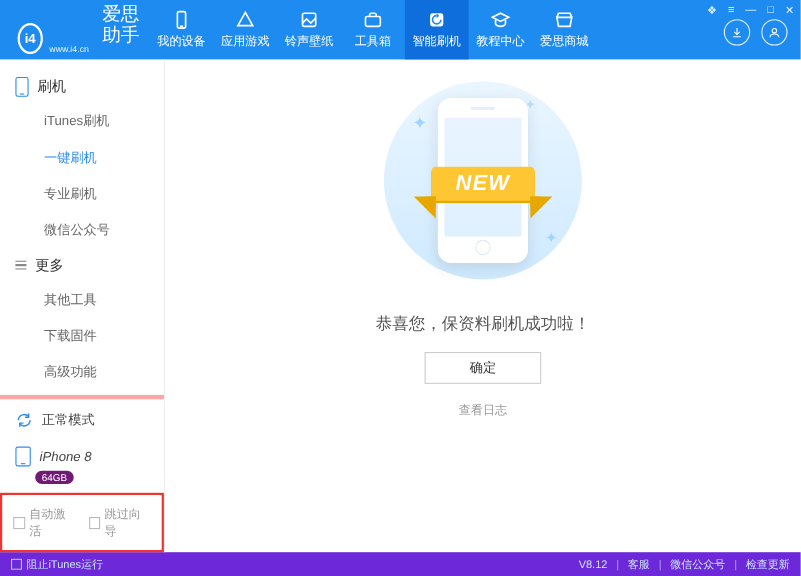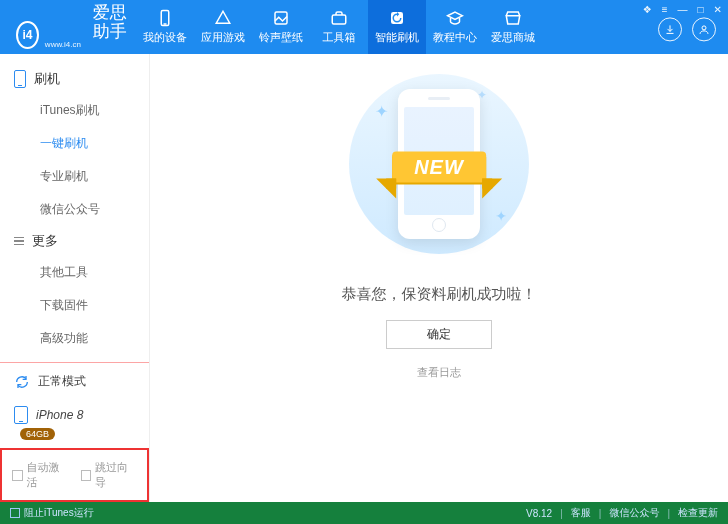--- a/index.html
+++ b/index.html
@@ -105,21 +105,21 @@
   }
   .side-item {
     padding: 8px 0 8px 40px;
     font-size: 12px; color: #666;
     cursor: pointer;
   }
   .side-item.active { color: #2d8cf0; }
 
   .side-bottom {
     margin-top: auto;
-    border-top: 1px solid #fca5a5;
+    border-top: 4px solid #fca5a5;
   }
   .mode-row {
     display: flex; align-items: center; gap: 8px;
     padding: 10px 14px;
     font-size: 12px; color: #444;
   }
   .mode-row .refresh-ico {
     width: 16px; height: 16px;
   }
   .device-row {
@@ -129,23 +129,23 @@
   }
   .device-row .phone-ico {
     width: 14px; height: 18px; border: 1.5px solid #2d8cf0;
     border-radius: 2px; position: relative;
   }
   .device-row .phone-ico::after {
     content:""; position:absolute; bottom:1px; left:50%;
     transform:translateX(-50%); width:4px; height:1.5px; background:#2d8cf0;
   }
   .cap-badge {
-    background: #a16207; color:#fff;
+    background: #701a75; color:#fff;
     font-size: 9px; padding: 1px 6px; border-radius: 8px;
-    margin-left: 20px; display: inline-block;
+    margin-left: 32px; display: inline-block;
     margin-bottom: 8px;
   }
   .checkbox-row {
     display: flex; align-items: center; gap: 12px;
     padding: 10px 10px;
     font-size: 11px; color: #999;
   }
   .checkbox-row.redbox { border: 2px solid #e33; }
   .chk { display: flex; align-items: center; gap: 4px; cursor: pointer; }
   .chk .box { width: 11px; height: 11px; border:1px solid #bbb; }
@@ -214,21 +214,21 @@
   .ok-btn {
     margin-top: 16px;
     padding: 5px 40px;
     background:#fff; border:1px solid #ccc;
     font-size: 12px; color:#333; cursor: pointer;
   }
   .log-link { margin-top: 16px; font-size: 11px; color:#999; cursor:pointer; }
 
   .statusbar {
     height: 22px;
-    background: #15803d;
+    background: #6d28d9;
     color: #cde4ff;
     display: flex; align-items: center;
     font-size: 10px;
     padding: 0 10px;
   }
   .statusbar .left { display:flex; align-items:center; gap:4px; }
   .statusbar .left .box { width:10px; height:10px; border:1px solid #9cc9f5; }
   .statusbar .right { margin-left: auto; display: flex; align-items: center; gap: 8px; }
   .statusbar .sep { opacity: 0.6; }
 </style>

